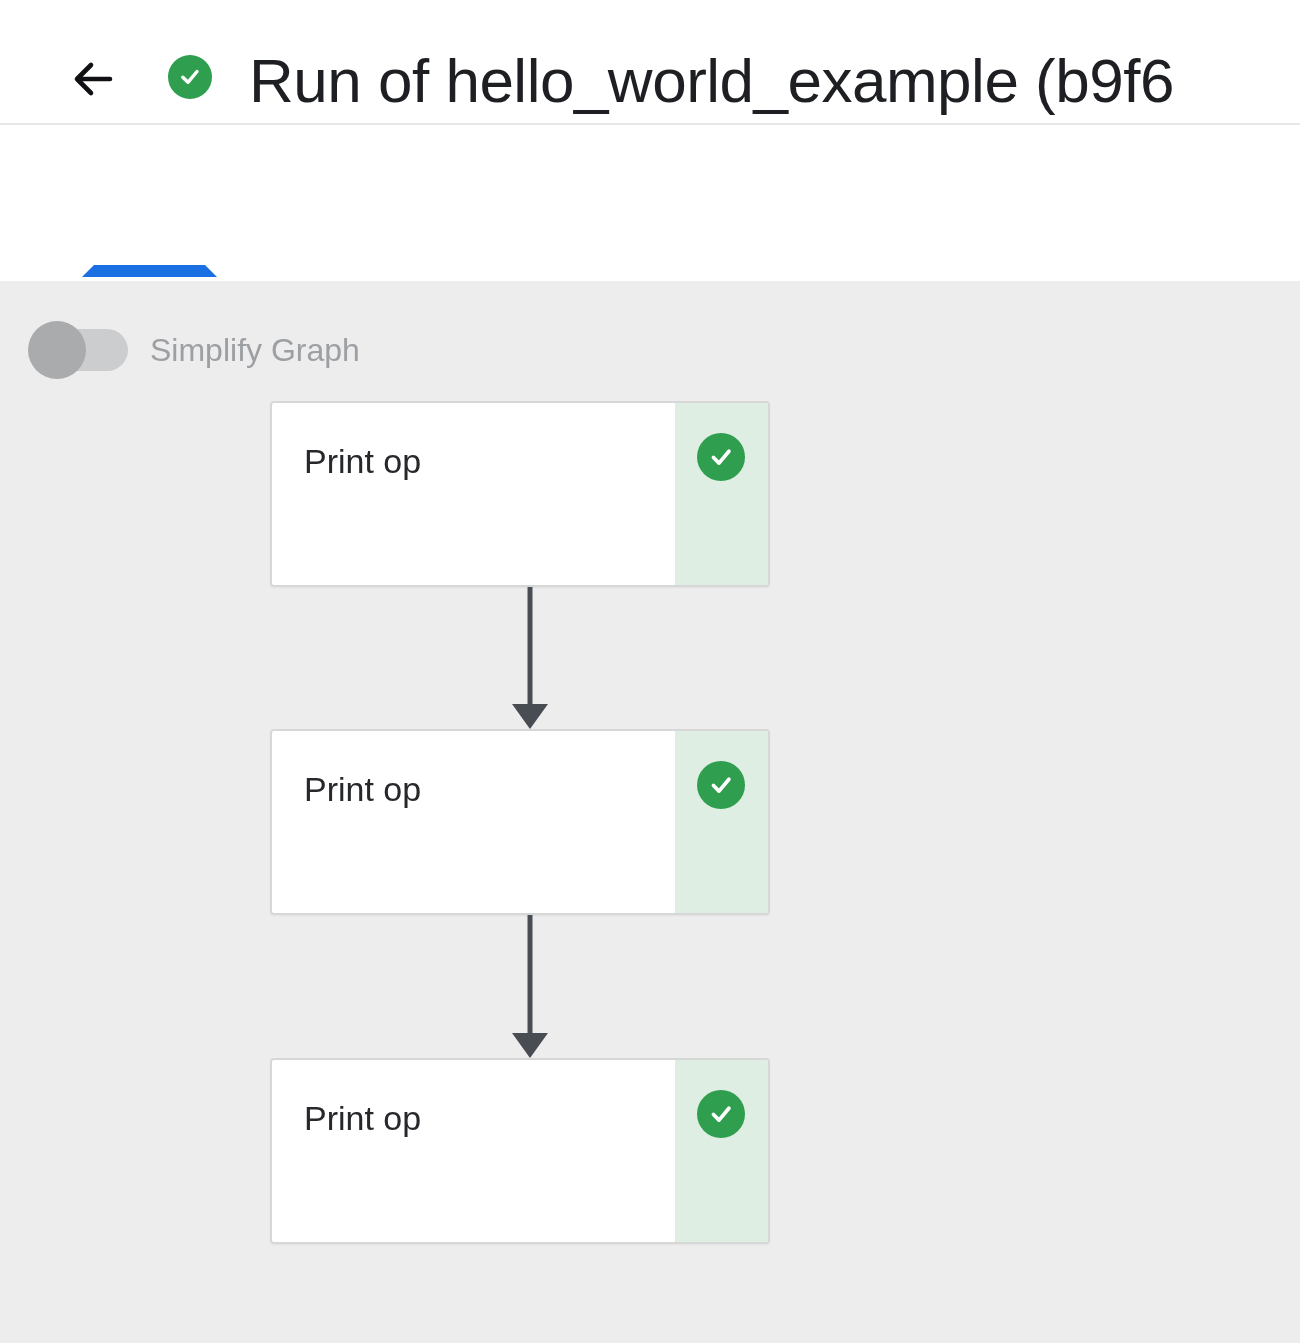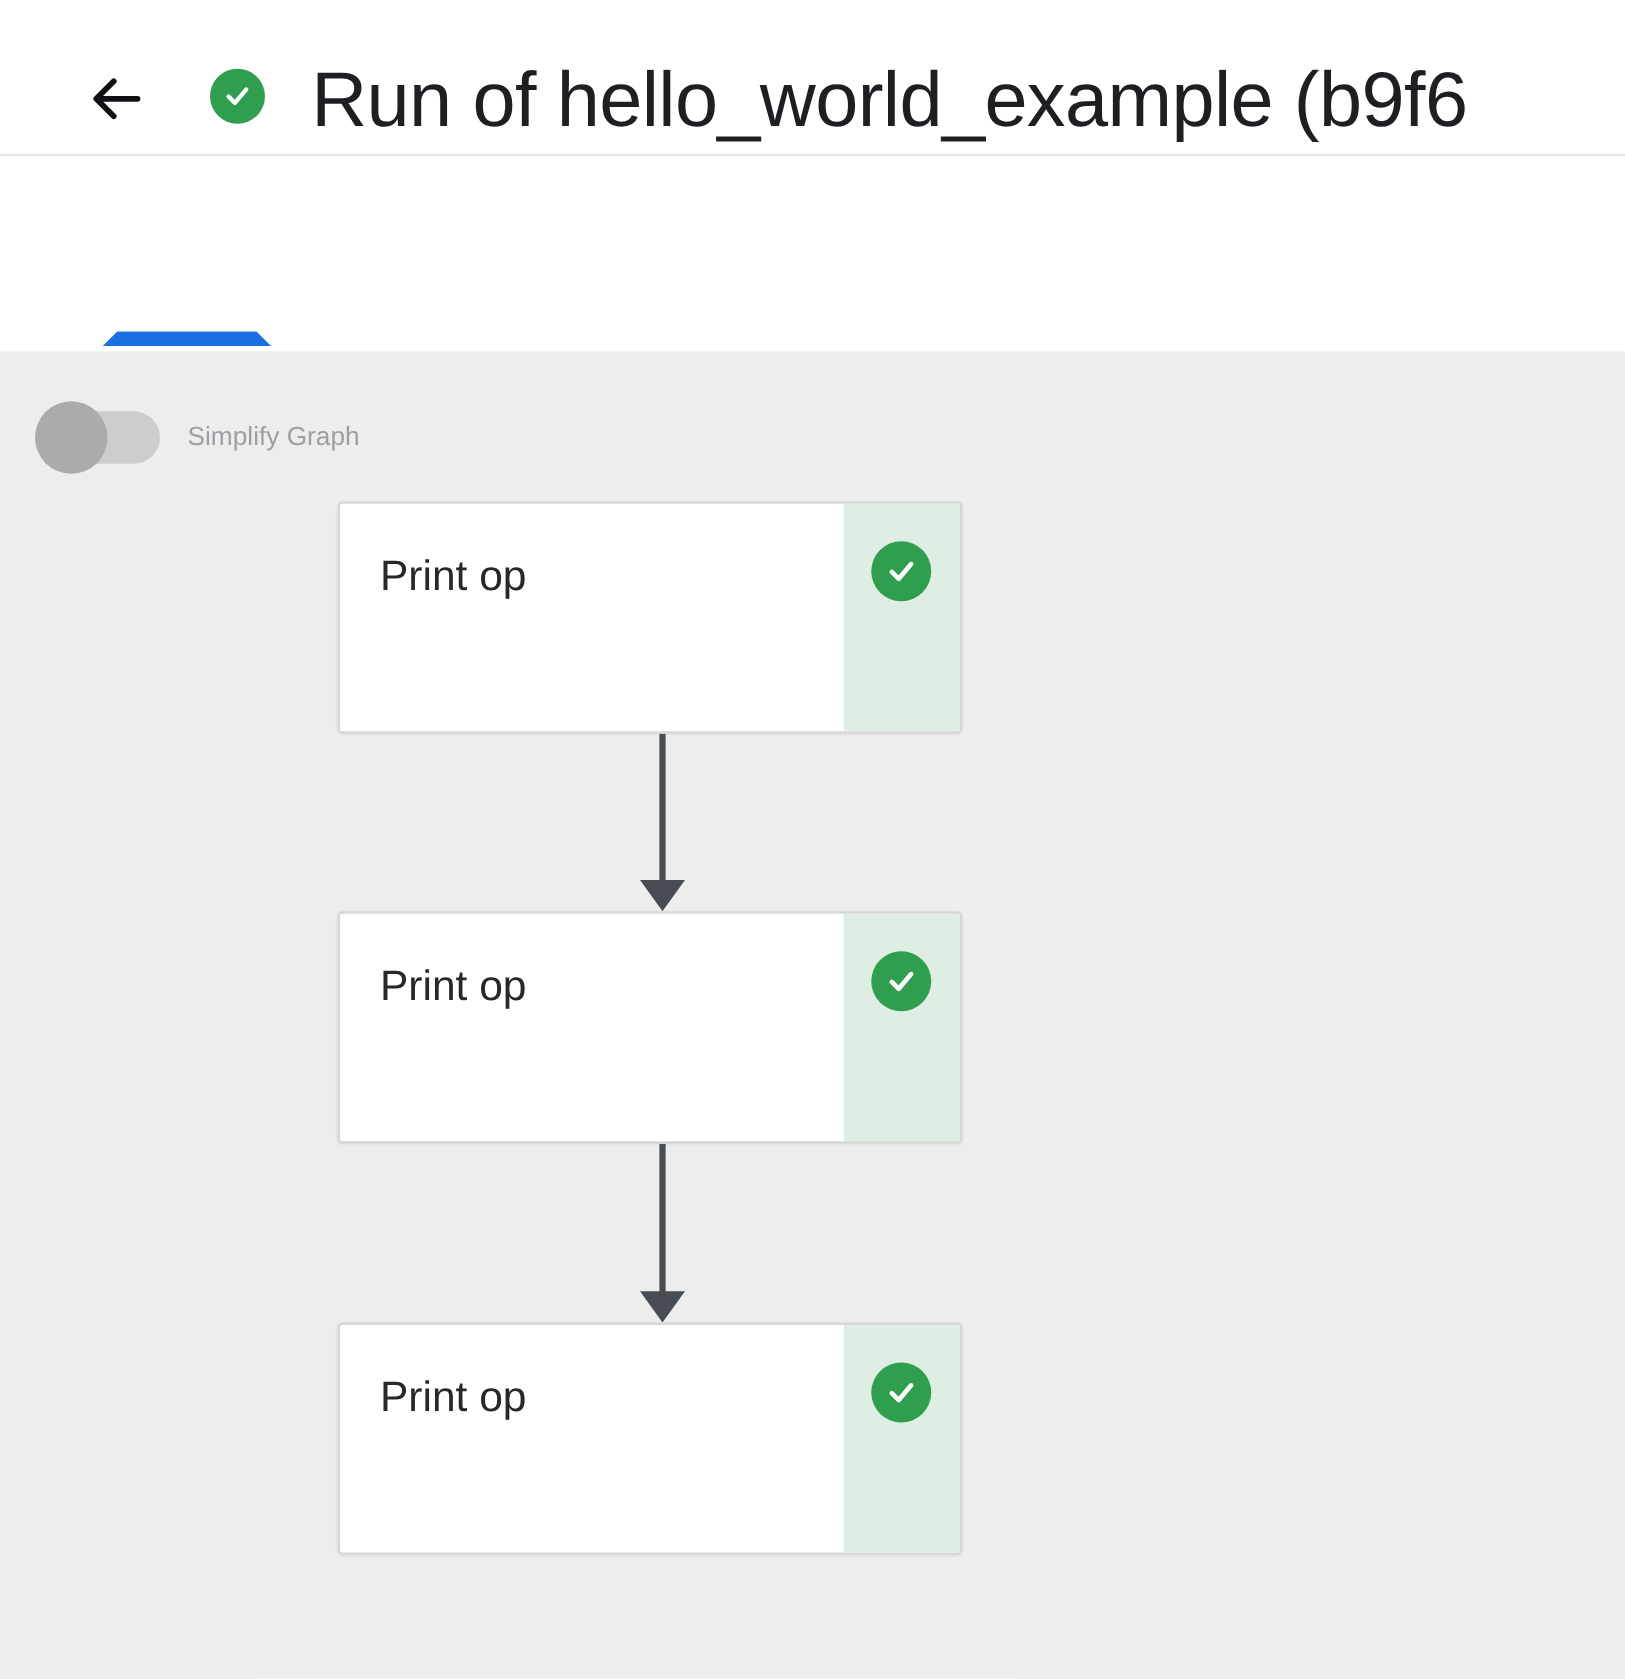--- a/index.html
+++ b/index.html
@@ -75,21 +75,21 @@
     position:absolute; left:8px; top:8px; width:92px; height:42px;
     border-radius:21px; background:#cbcdce;
   }
   .toggle .knob {
     position:absolute; left:0; top:0; width:58px; height:58px;
     border-radius:50%; background:#a9abac;
   }
   .toggle-label {
     position:absolute; left:150px; top:40px; height:58px;
     display:flex; align-items:center;
-    font-size:21px; color:var(--muted-text);
+    font-size:32px; color:var(--muted-text);
   }
 
   
   .node {
     position:absolute; left:270px; width:500px; height:186px;
     background:#fff; border:2px solid var(--node-border); border-radius:4px;
     overflow:hidden; cursor:pointer;
     box-shadow:0 1px 2px rgba(0,0,0,0.05);
   }
   .node-1 { top:120px; }

